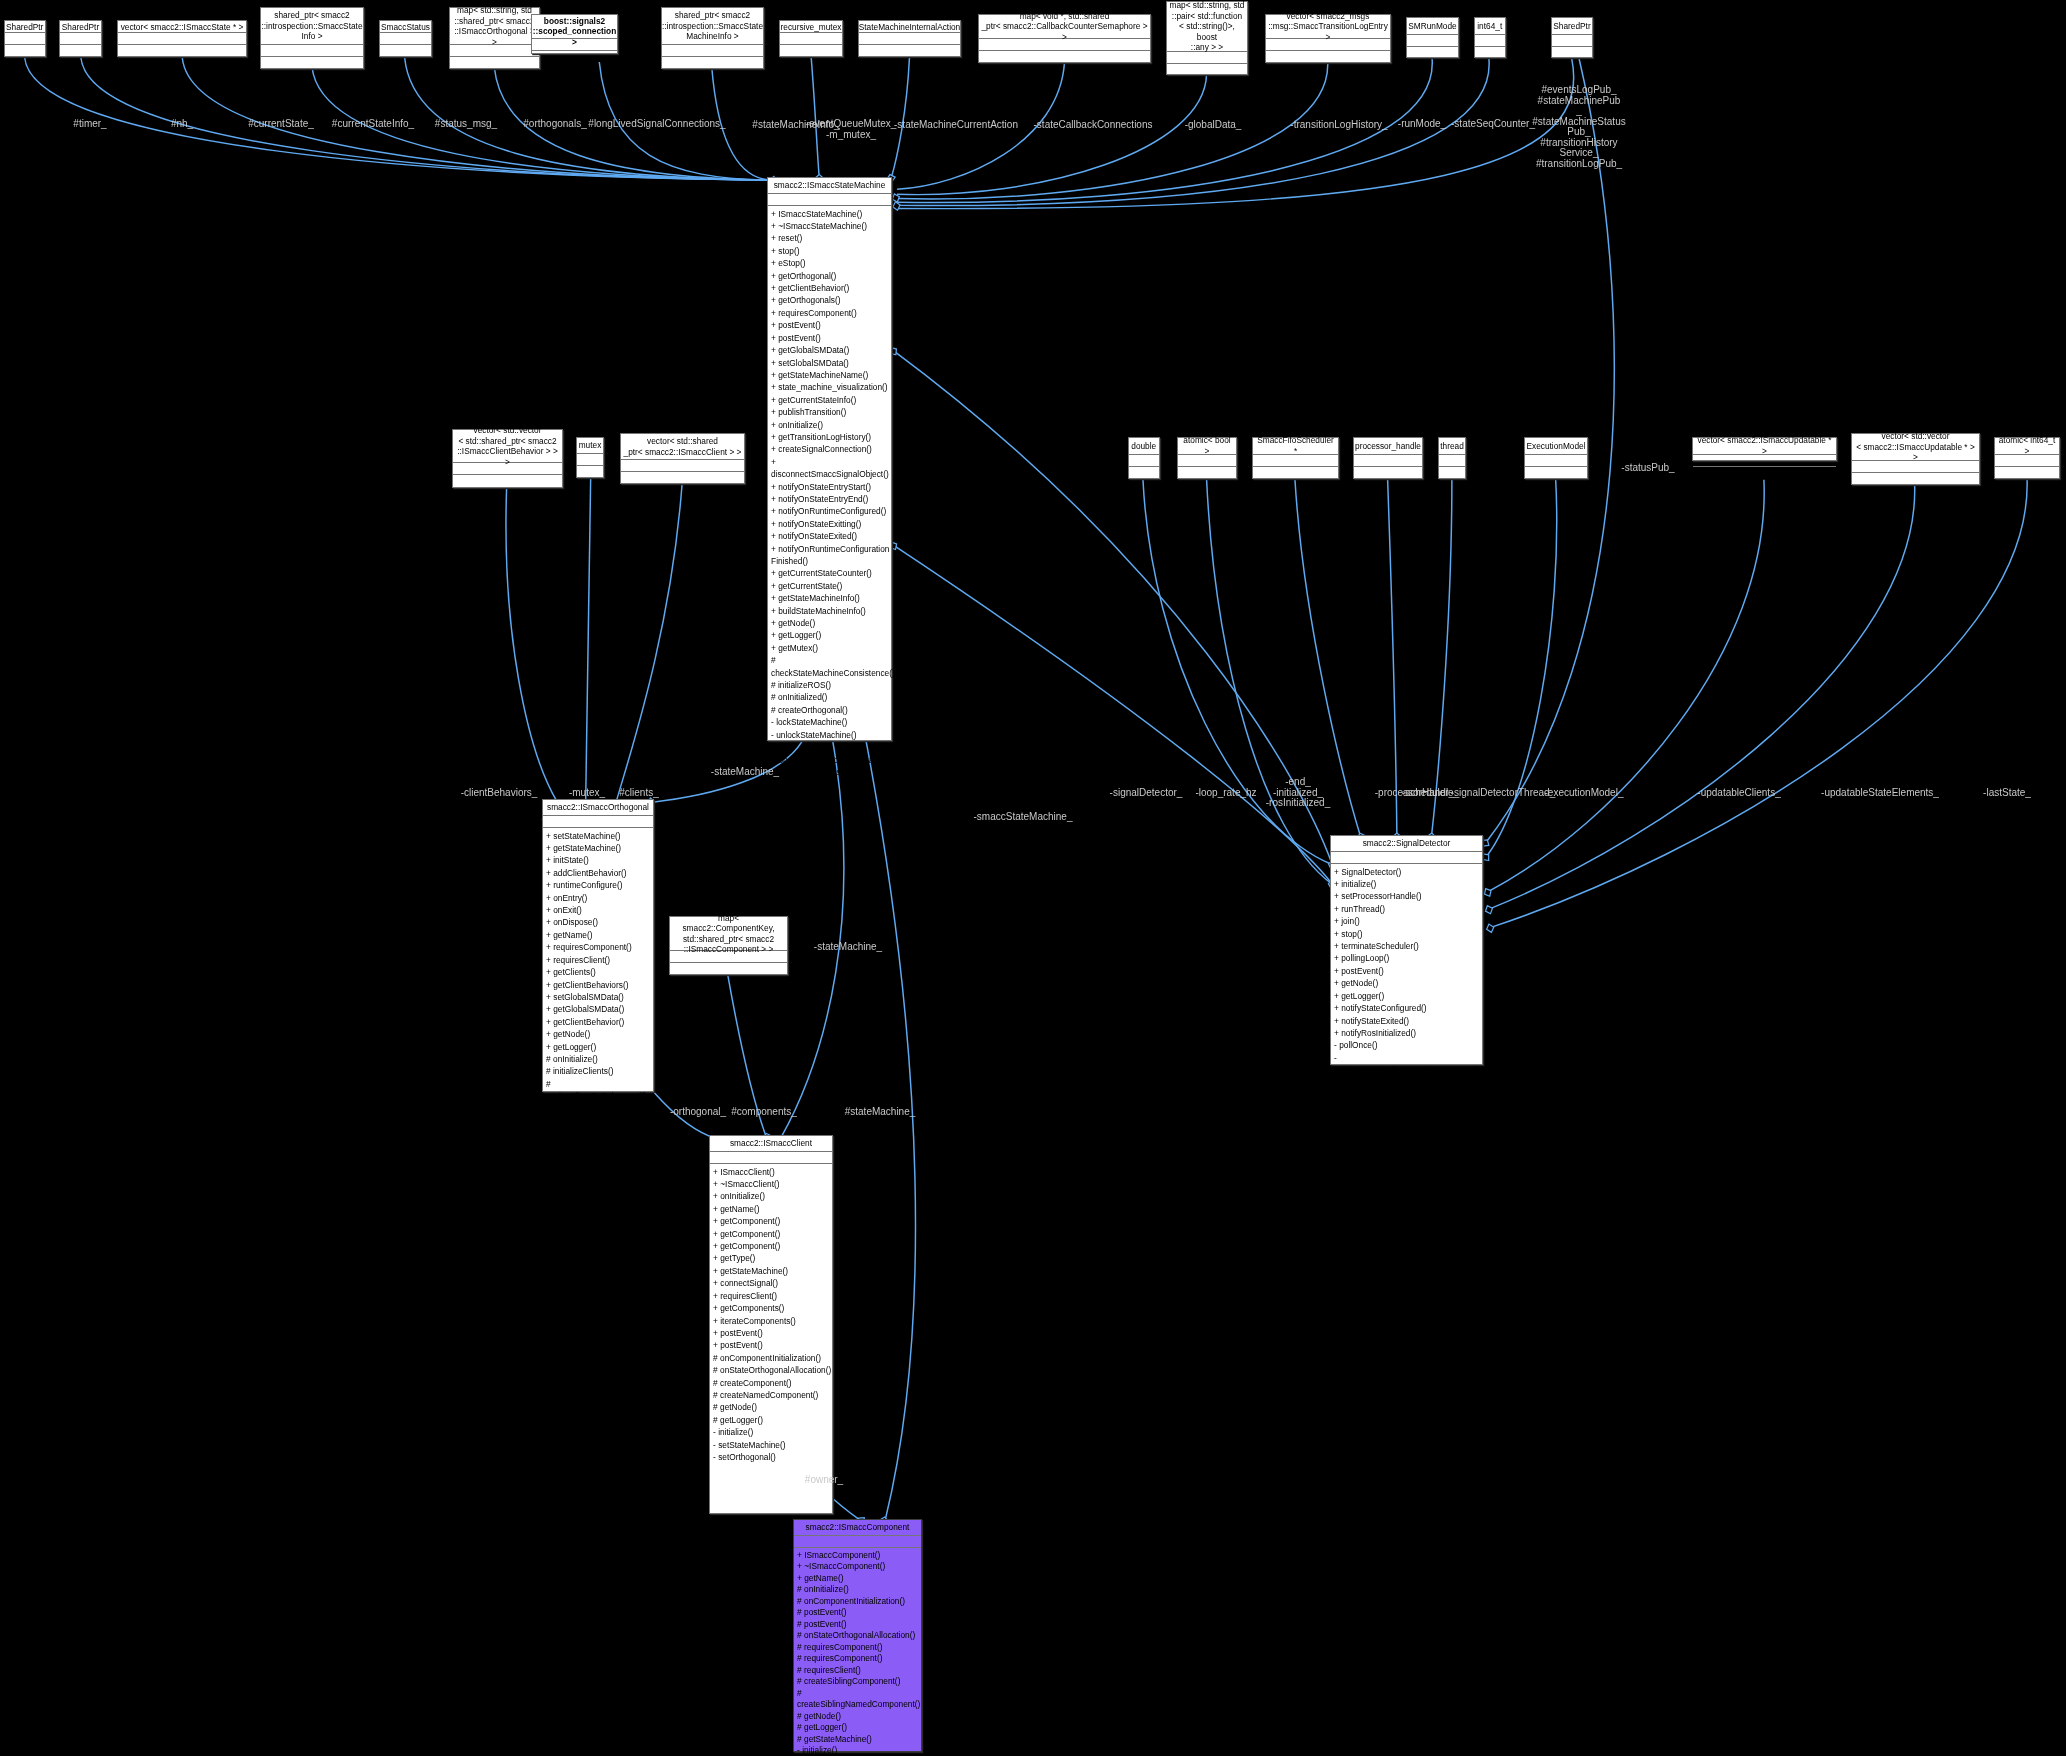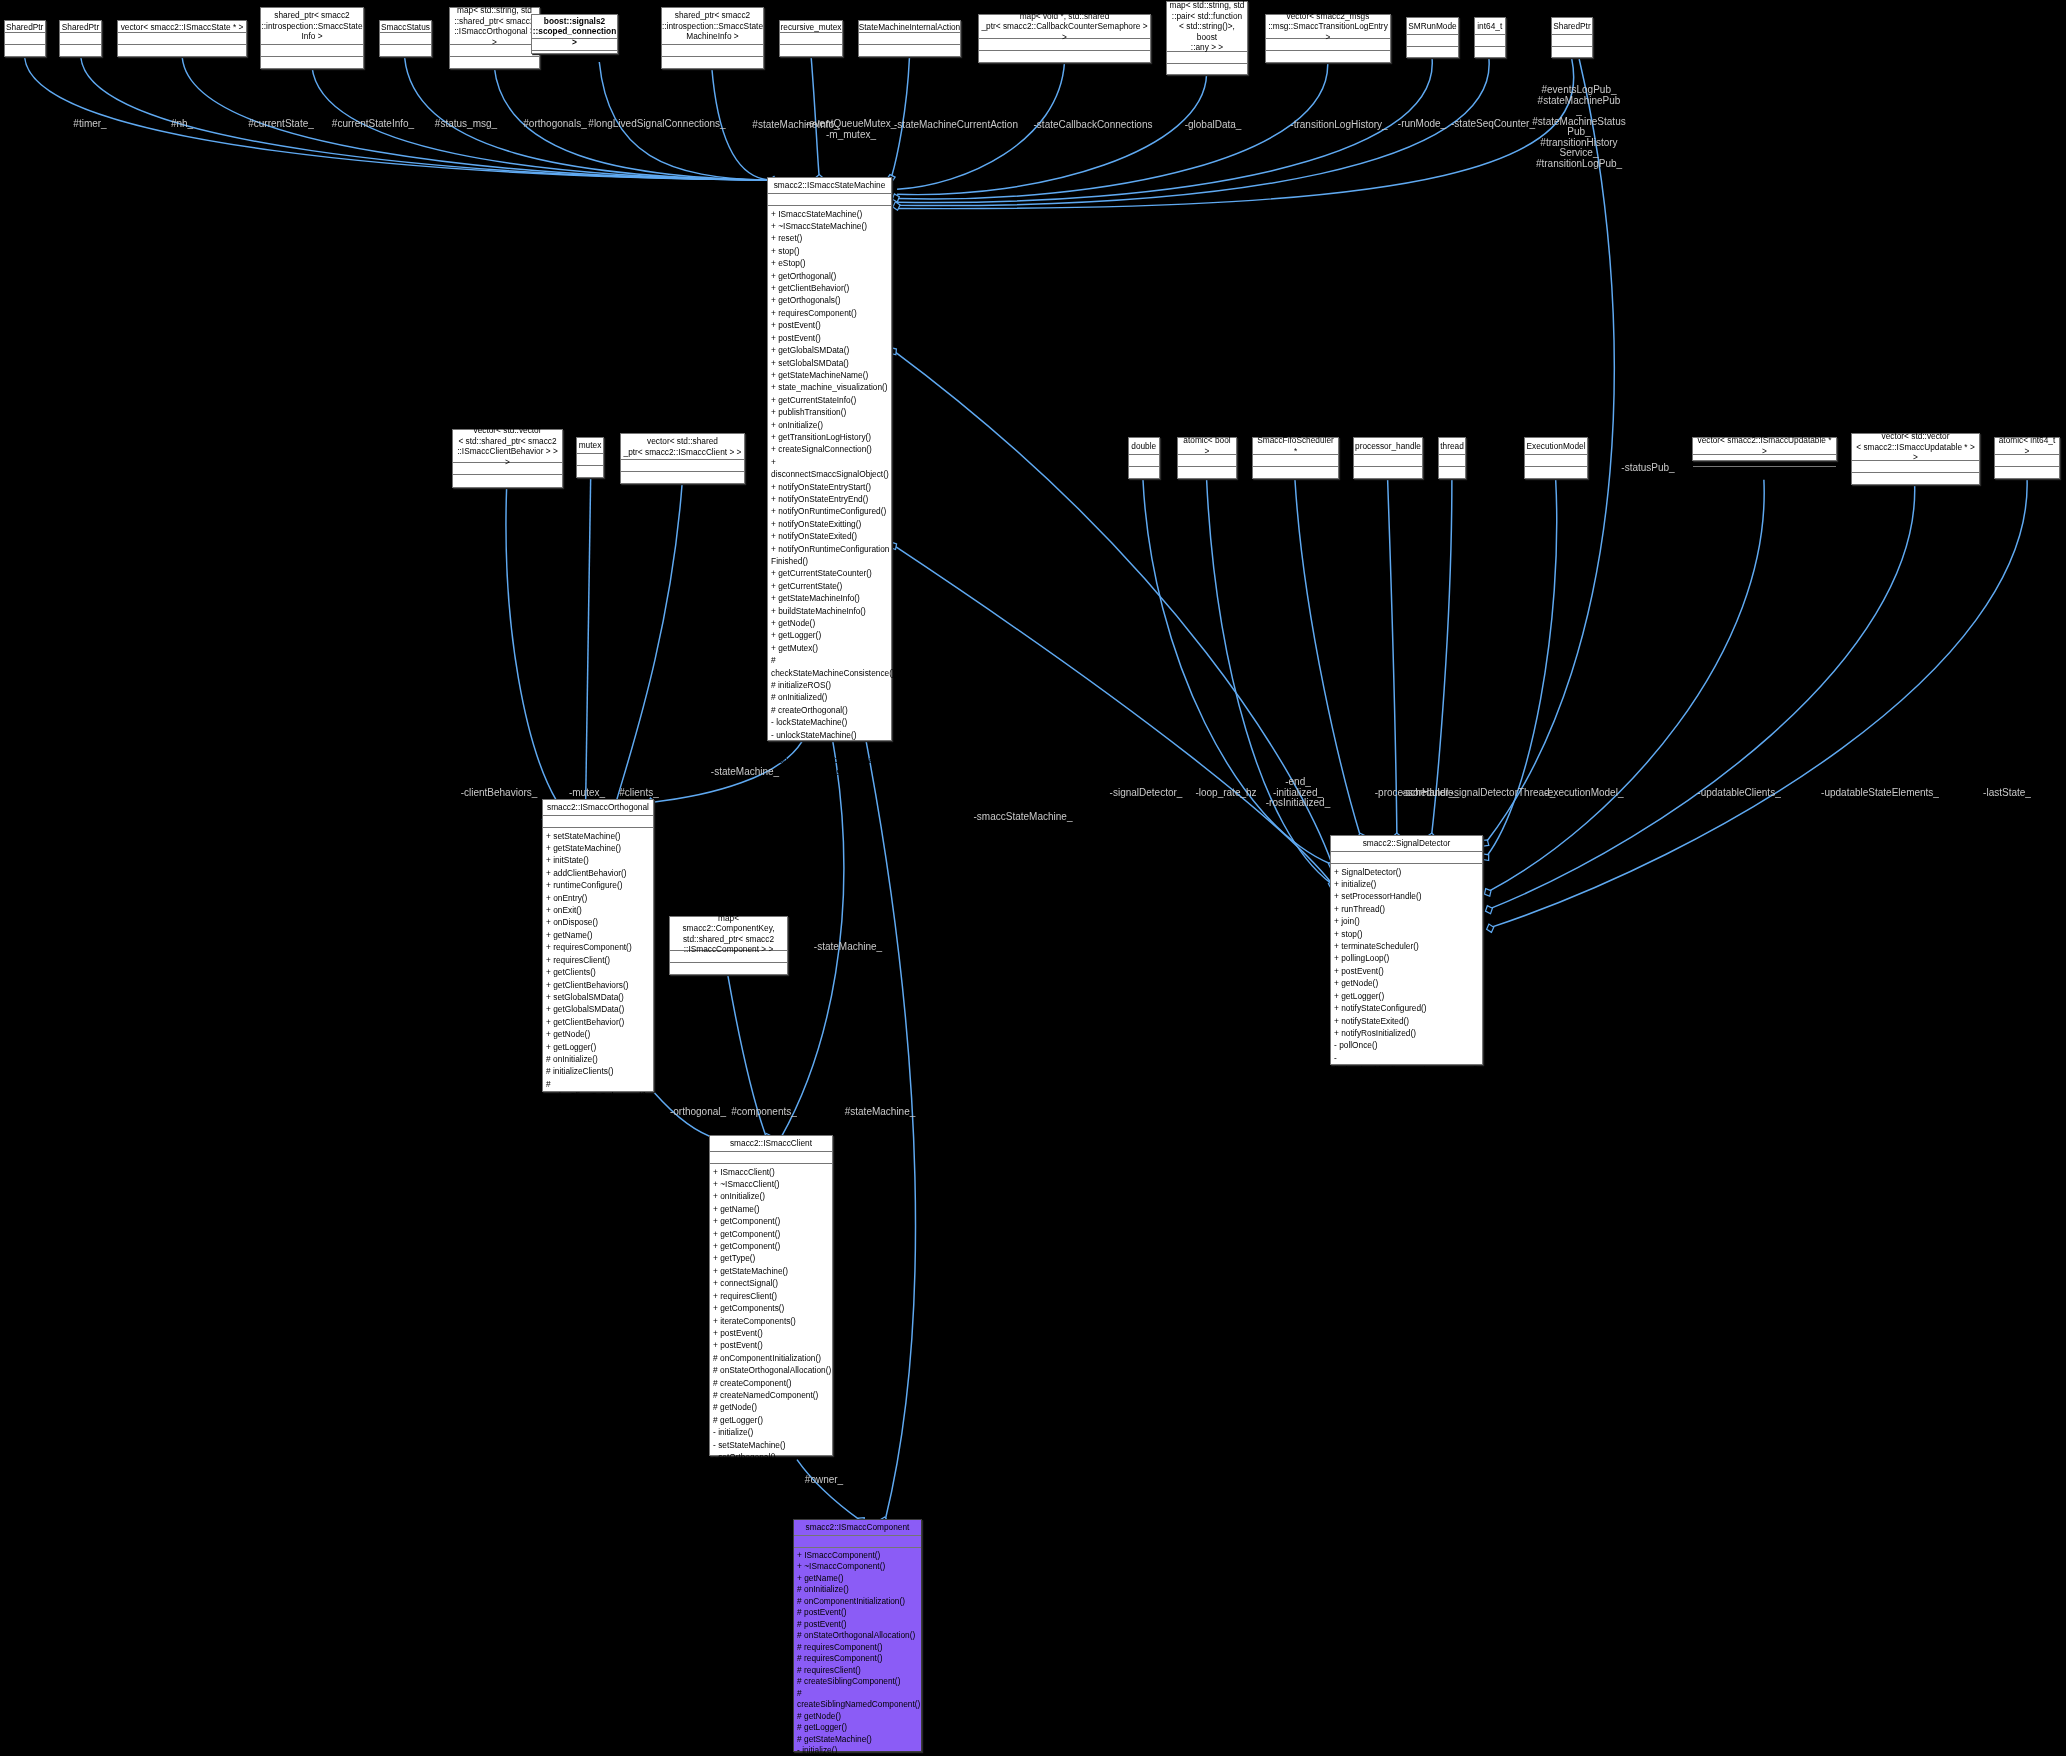--- a/index.html
+++ b/index.html
@@ -319,21 +319,21 @@
           <div class="m"># assignClientToOrthogonal()</div>
         </div>
       </div>
       <div class="cls" style="left: 669px; top: 916px; width: 119px; height: 59px;">
         <div class="title" style="height: 31px;">map&lt; smacc2::ComponentKey,
 std::shared_ptr&lt; smacc2
 ::ISmaccComponent &gt; &gt;</div>
         <div class="empty" style="height: 11px;"></div>
         <div class="empty" style="height: 11px; border-bottom: none;"></div>
       </div>
-      <div class="cls" style="left: 709px; top: 1135px; width: 124px; height: 321px;">
+      <div class="cls" style="left: 709px; top: 1135px; width: 124px; height: 379px;">
         <div class="title" style="height: 12.4px;">smacc2::ISmaccClient</div>
         <div class="empty" style="height: 11.7px;"></div>
         <div class="members">
           <div class="m">+ ISmaccClient()</div>
           <div class="m">+ ~ISmaccClient()</div>
           <div class="m">+ onInitialize()</div>
           <div class="m">+ getName()</div>
           <div class="m">+ getComponent()</div>
           <div class="m">+ getComponent()</div>
           <div class="m">+ getComponent()</div>

